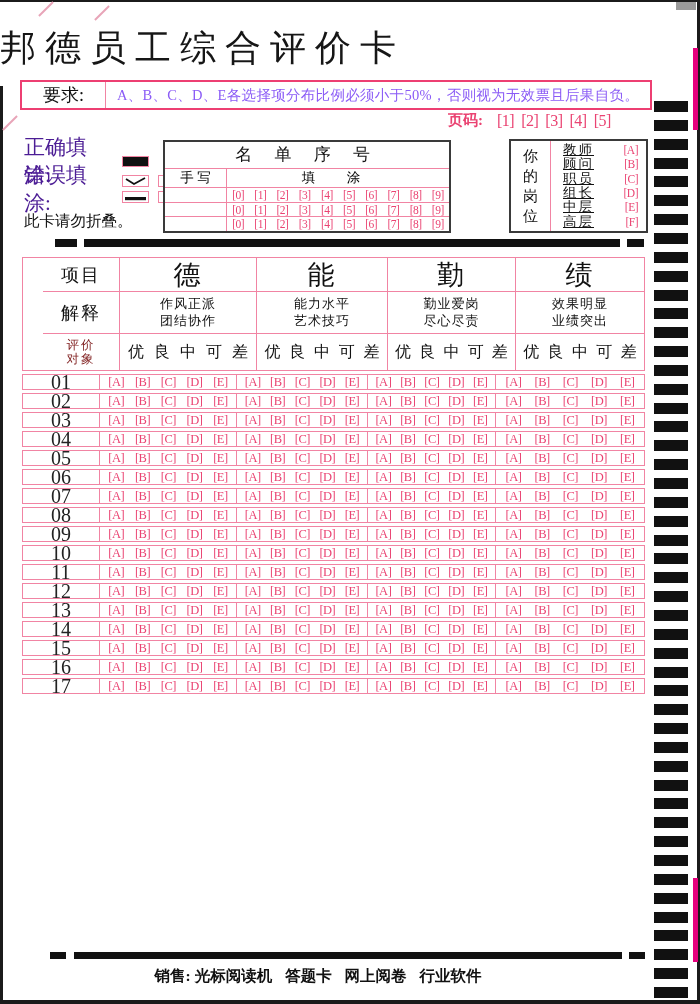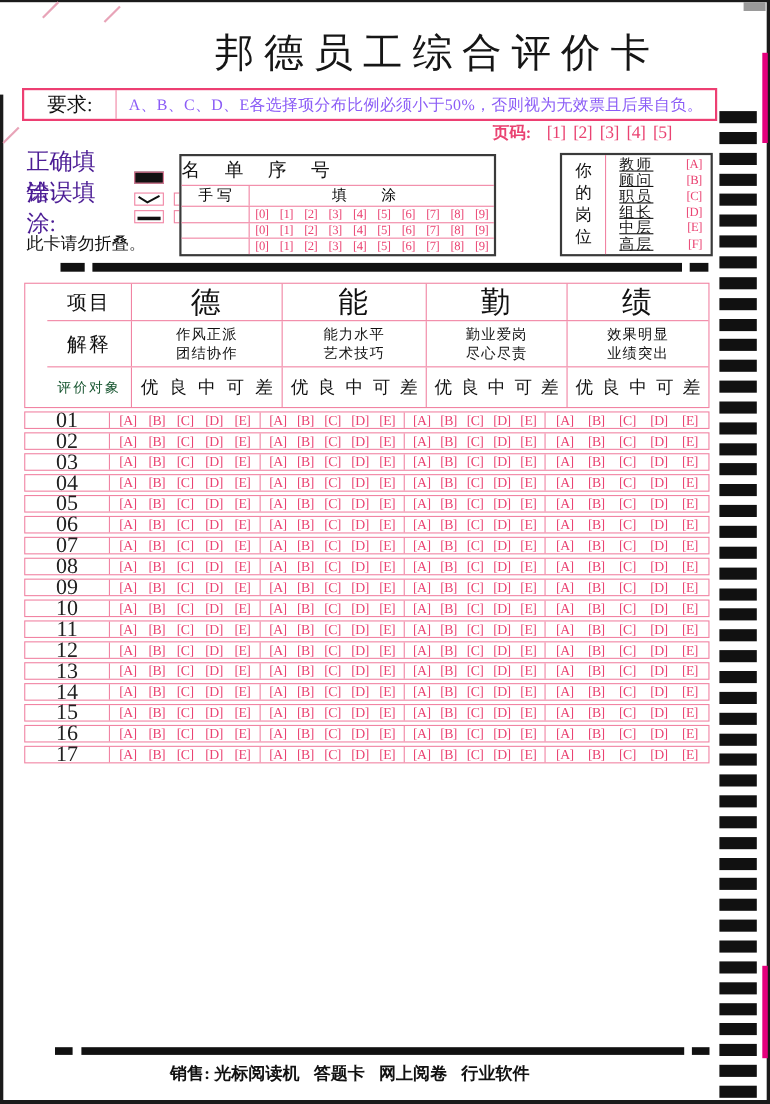--- a/index.html
+++ b/index.html
@@ -14,21 +14,21 @@
   .edge-top{position:absolute;left:0;top:0;width:700px;height:2px;background:var(--edge);}
   .edge-bottom{position:absolute;left:0;top:1000px;width:700px;height:4px;background:var(--edge);}
   .edge-right{position:absolute;left:697px;top:0;width:3px;height:1004px;background:var(--edge);}
   .edge-left{position:absolute;left:0;top:86px;width:3px;height:918px;background:var(--edge);}
   .corner-notch{position:absolute;left:676px;top:2px;width:20px;height:8px;background:#9a9a9a;}
   .mag-seg{position:absolute;left:693px;width:5px;background:var(--magenta);}
   .mag-a{top:48px;height:82px;} .mag-b{top:878px;height:84px;}
   .cutmark{position:absolute;width:20px;height:2px;background:#e8a4b8;transform:rotate(-45deg);}
 
   
-  .title{position:absolute;left:0;top:24px;width:600px;text-align:right;
+  .title{position:absolute;left:0;top:24px;width:600px;text-align:left;
     font-size:36px;letter-spacing:9px;color:#161616;}
 
   
   .req-box{position:absolute;left:20px;top:80px;width:632px;height:30px;
     border:2px solid var(--red);display:flex;align-items:center;}
   .req-label{width:84px;text-align:center;font-size:18px;color:#111;flex:none;
     border-right:1px solid var(--grid);height:100%;display:flex;align-items:center;justify-content:center;}
   .req-text{flex:1;text-align:center;font-size:14.5px;color:#8b5cf6;letter-spacing:.3px;}
 
   
@@ -44,21 +44,21 @@
   .ins-label{font-size:21px;color:#4c1d95;width:86px;flex:none;}
   .mark-correct{width:27px;height:11px;background:#111;border:1px solid var(--grid);margin-left:12px;}
   .wrong-grid{display:grid;grid-template-columns:27px 27px;gap:4px 9px;margin-left:12px;}
   .wmark{width:27px;height:12px;border:1px solid var(--grid);display:flex;align-items:center;justify-content:center;background:#fff;}
   .wmark svg{display:block;}
   .no-fold{position:absolute;left:24px;top:211px;font-size:15.5px;color:#111;}
 
   
   .serial-box{position:absolute;left:163px;top:140px;width:288px;height:93px;
     border:2px solid #3a3a3a;display:flex;flex-direction:column;background:#fff;}
-  .serial-title{height:26px;line-height:25px;font-size:17px;letter-spacing:9px;color:#111;}
+  .serial-title{height:26px;line-height:25px;text-align:center;font-size:17px;letter-spacing:9px;color:#111;}
   .serial-sub{height:19px;display:flex;border-top:1px solid var(--grid);}
   .serial-sub .hwl{width:62px;flex:none;text-align:center;font-size:13.5px;border-right:1px solid var(--grid);line-height:17px;}
   .serial-sub .fll{flex:1;text-align:center;font-size:13.5px;letter-spacing:14px;line-height:17px;}
   .serial-row{flex:1;display:flex;border-top:1px solid var(--grid);}
   .serial-hw{width:62px;flex:none;border-right:1px solid var(--grid);}
   .serial-digits{flex:1;display:flex;justify-content:space-around;align-items:center;font-size:11.5px;}
 
   
   .position-box{position:absolute;left:509px;top:139px;width:139px;height:94px;
     border:2px solid #3a3a3a;display:flex;background:#fff;}
@@ -83,21 +83,21 @@
   .trow > :nth-child(2){width:137px;flex:none;}
   .trow > :nth-child(3){width:131px;flex:none;}
   .trow > :nth-child(4){width:128px;flex:none;}
   .trow > :nth-child(5){flex:1;}
   .trow1{height:34px;border-bottom:1px solid var(--grid);}
   .trow2{height:42px;border-bottom:1px solid var(--grid);}
   .trow3{height:36px;}
   .hlabel{font-size:18px;color:#111;letter-spacing:2px;}
   .cat{font-size:27px;color:#111;letter-spacing:2px;}
   .desc{flex-direction:column;font-size:13px;color:#111;line-height:1.3;letter-spacing:1px;}
-  .evob{flex-direction:row;font-size:12.5px;line-height:1.15;letter-spacing:2px;color:#14532d;}
+  .evob{flex-direction:column;font-size:12.5px;line-height:1.15;letter-spacing:2px;color:#7f1d1d;}
   .grades, .bubgroup{justify-content:space-around !important;padding:0 3px;}
   .grade{font-size:16px;color:#111;}
   .answer-row{height:16px;margin-top:3px;border:1px solid var(--grid);}
   .rownum{font-size:20px;color:#222;}
   .abub{font-size:12.5px;}
 
   
   .footer{position:absolute;left:calc(50% - 32px);top:966px;transform:translateX(-50%);
     font-size:15.5px;font-weight:bold;color:#111;white-space:nowrap;}
   .footer .items{word-spacing:9px;margin-left:4px;}

